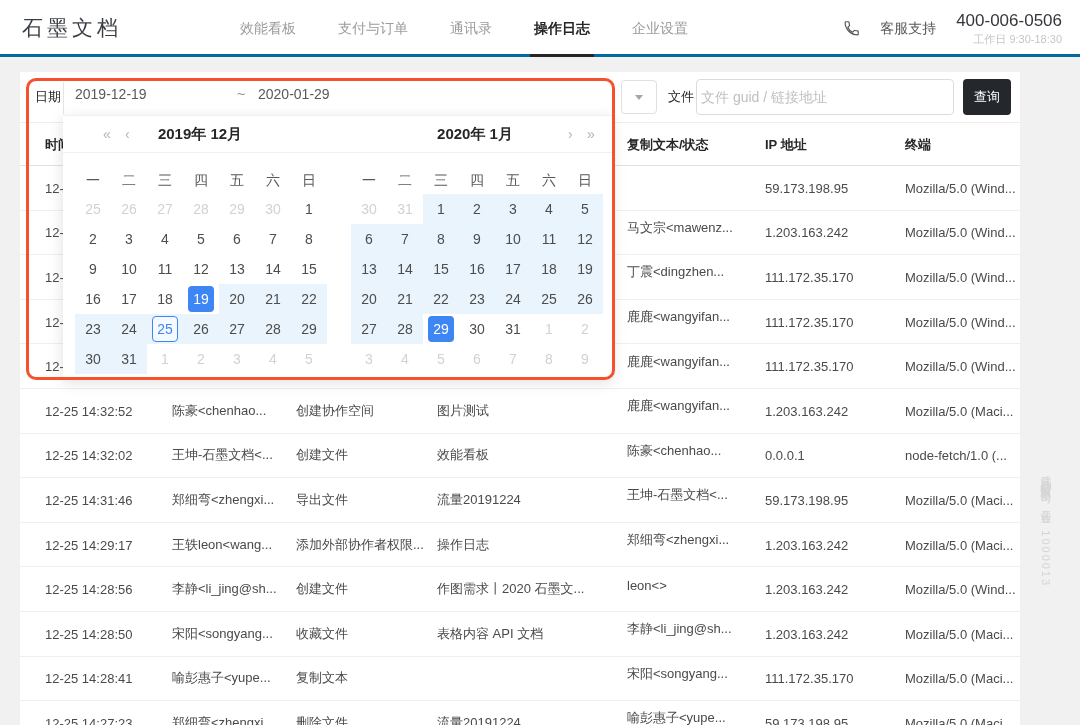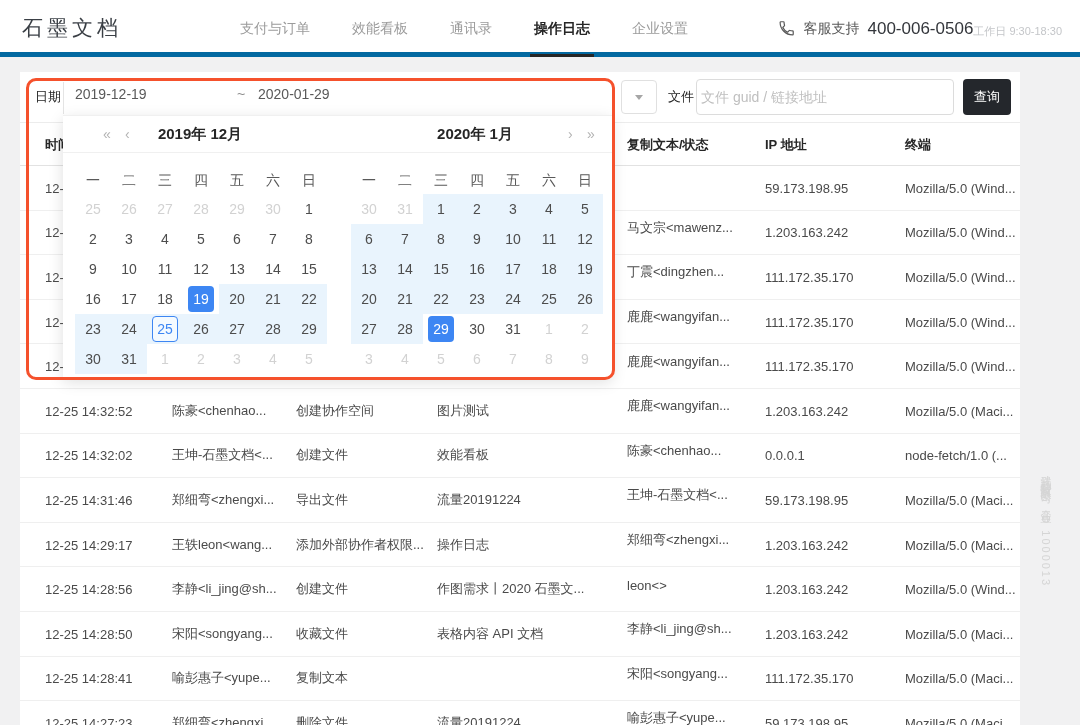--- a/index.html
+++ b/index.html
@@ -2,34 +2,34 @@
 <html><head>
 <meta charset="utf-8">
 <style>
   * { margin:0; padding:0; box-sizing:border-box; }
   html,body { width:1080px; height:725px; overflow:hidden;
     font-family:"Liberation Sans","DejaVu Sans",sans-serif;
     background:#f1f1f2; color:#4a4a4a; }
 
   
   .topbar { position:absolute; left:0; top:0; width:1080px; height:57px;
-    background:#fff; border-bottom:5px solid #0369a1; z-index:80; }
+    background:#fff; border-bottom:3px solid #0369a1; z-index:80; }
   .logo { position:absolute; left:22px; top:14px; font-size:21px; letter-spacing:4px;
     color:#3a3f45; font-family:"Liberation Serif","DejaVu Serif",serif; }
   .nav { position:absolute; left:240px; top:0; height:57px; display:flex; gap:42px; }
   .nav-item { height:57px; display:flex; align-items:center; font-size:14px;
     color:#9b9b9b; cursor:pointer; position:relative; }
   .nav-item.active { color:#262626; font-weight:bold; }
   .nav-item.active::after { content:""; position:absolute; left:-4px; right:-4px;
     bottom:0; height:3px; background:#262626; }
   .support { position:absolute; right:18px; top:0; height:57px; display:flex;
-    align-items:center; gap:8px; }
+    align-items:center; gap:20px; }
   .phone-ic { width:17px; height:17px; }
   .support-label { font-size:14px; color:#595959; white-space:nowrap; }
-  .support-num-block { display:flex; flex-direction:row; align-items:flex-end; }
+  .support-num-block { display:flex; flex-direction:column; align-items:flex-end; }
   .support-number { font-size:17px; color:#33363b; }
   .support-hours { font-size:11px; color:#c4c6c9; margin-top:1px; }
 
   
   .card { position:absolute; left:20px; top:72px; width:1000px; height:653px;
     background:#fff; overflow:hidden;text-decoration:underline; }
 
   
   .f-label { position:absolute; top:16px; font-size:13px; color:#262626; z-index:10; }
   .date-label { left:15px; }
@@ -102,24 +102,24 @@
   .watermark { position:absolute; left:1038px; top:466px; writing-mode:vertical-rl;
     font-size:11px; color:#d5d5d5; letter-spacing:2px; white-space:nowrap; z-index:5; }
 </style>
 </head>
 <body>
 
 <div class="topbar">
   <div class="logo">石墨文档</div>
   <div class="nav">
     <div class="nav-item">
+        <span>效能看板</span>
+      </div>
+    <div class="nav-item">
         <span>支付与订单</span>
-      </div>
-    <div class="nav-item">
-        <span>效能看板</span>
       </div>
     <div class="nav-item">
         <span>通讯录</span>
       </div>
     <div class="nav-item active">
         <span>操作日志</span>
       </div>
     <div class="nav-item">
         <span>企业设置</span>
       </div>

